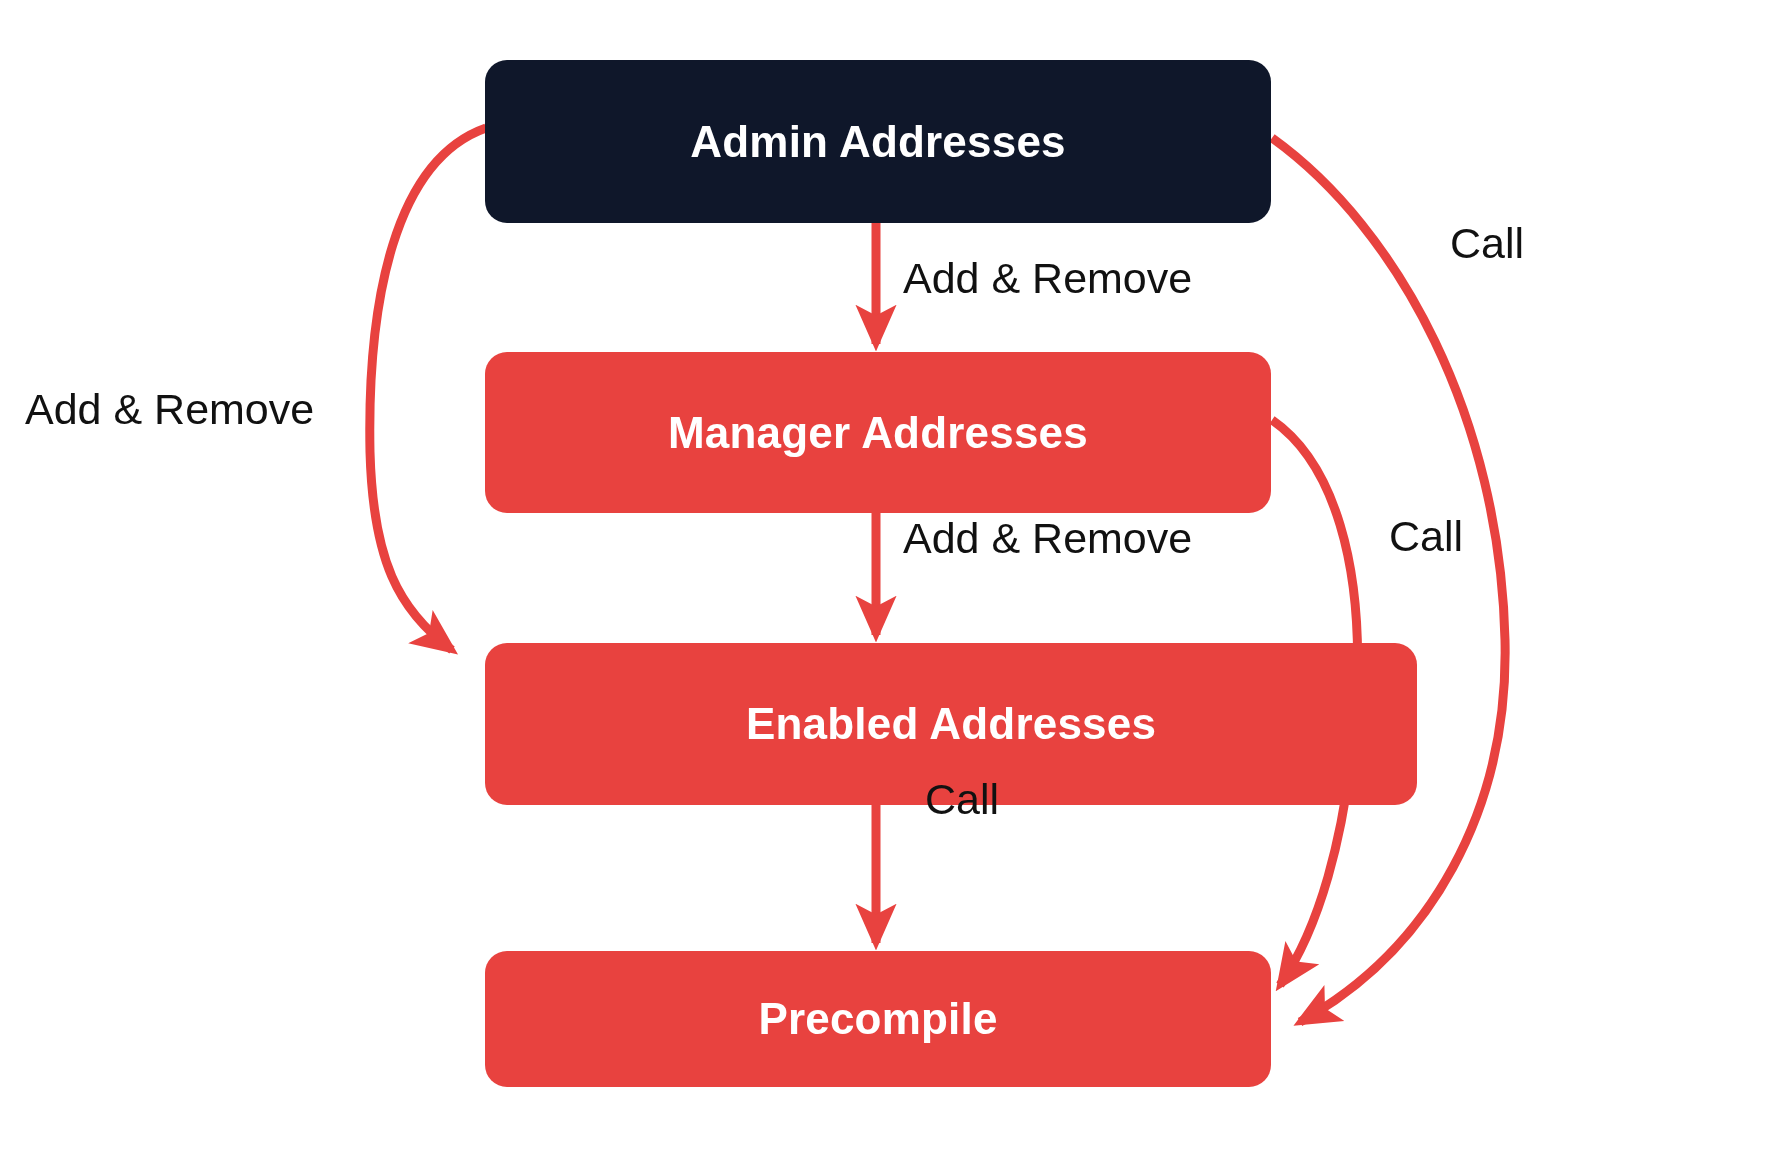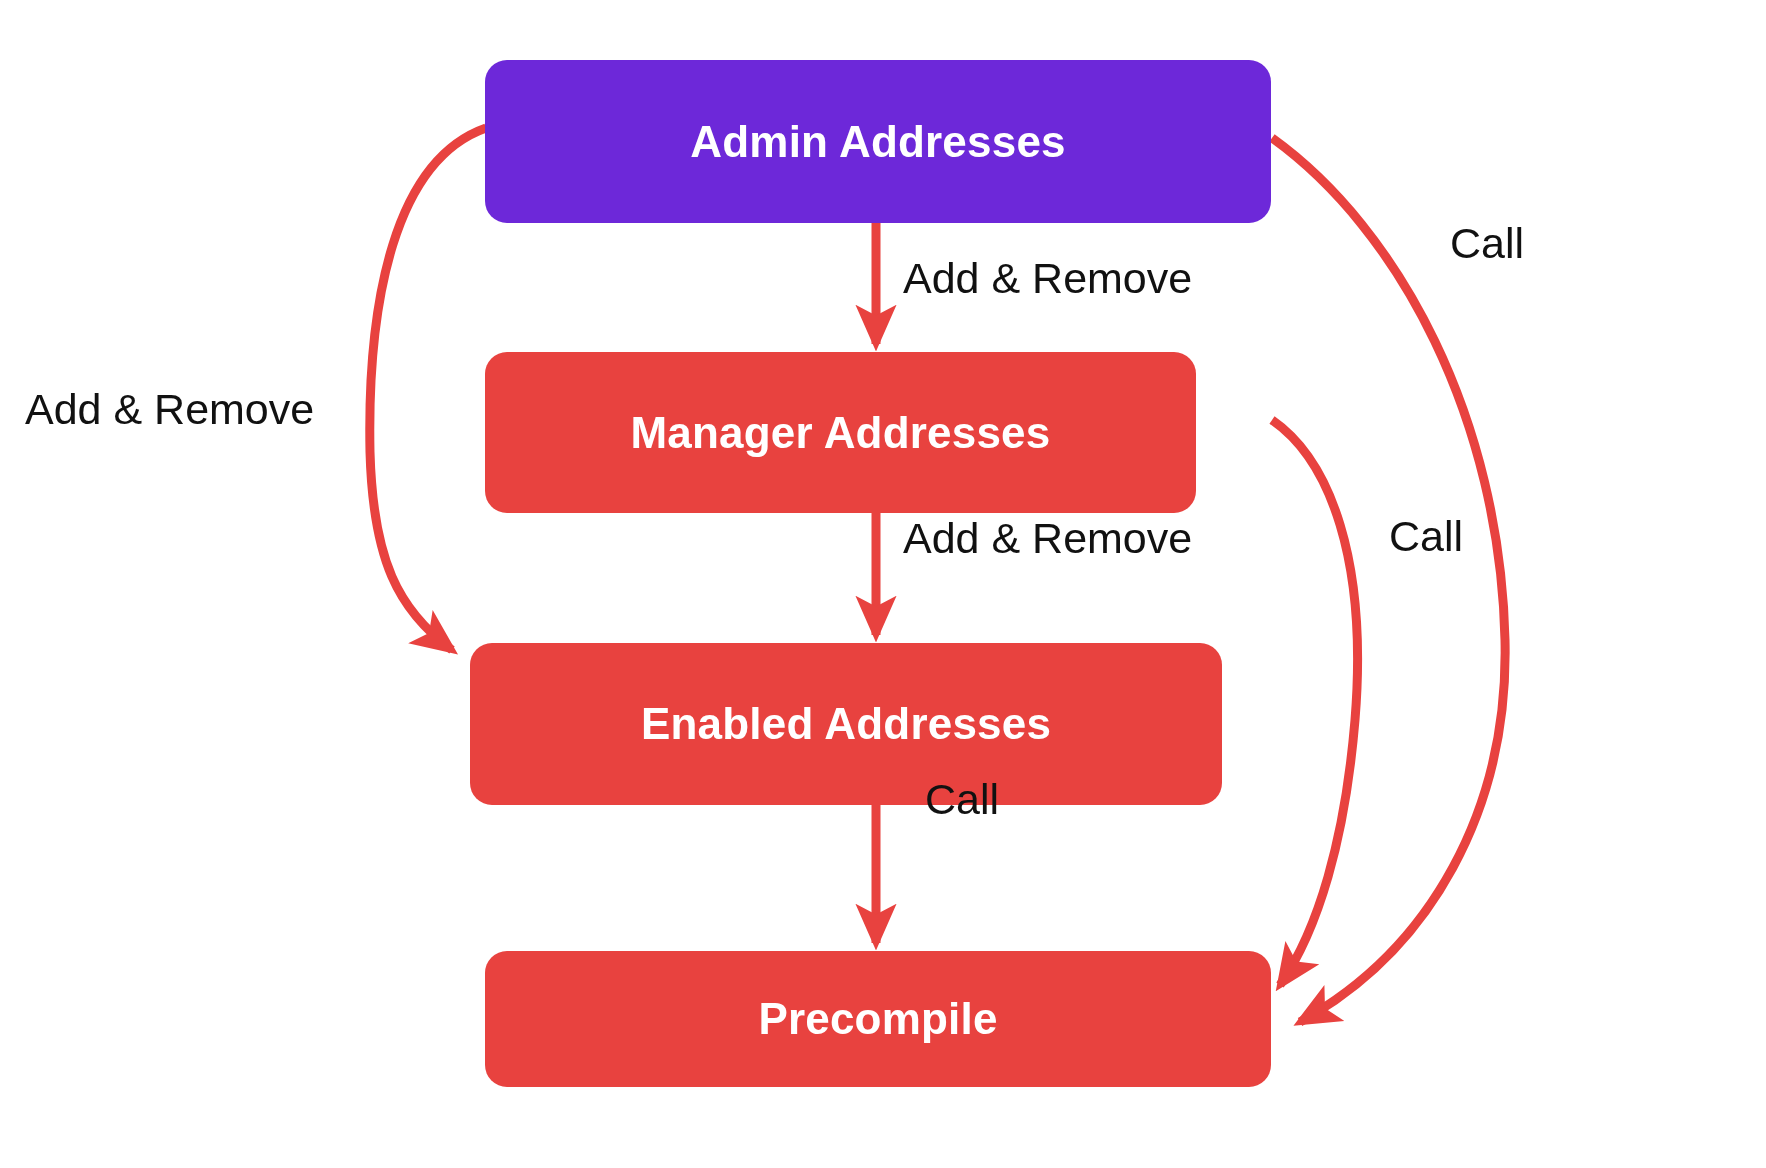--- a/index.html
+++ b/index.html
@@ -65,29 +65,29 @@
 
     <path d="M 876 805 L 876 943" stroke="#E8423F" stroke-width="9" fill="none" marker-end="url(#arrow)"></path>
 
     <path d="M 486 128 C 395 160, 367 300, 370 452 C 373 560, 398 610, 452 650" stroke="#E8423F" stroke-width="9" fill="none" marker-end="url(#arrow)"></path>
 
     <path d="M 1272 420 C 1330 460, 1368 560, 1355 720 C 1345 840, 1318 930, 1280 985" stroke="#E8423F" stroke-width="9" fill="none" marker-end="url(#arrow)"></path>
 
     <path d="M 1272 138 C 1400 230, 1500 420, 1505 640 C 1509 810, 1430 950, 1300 1022" stroke="#E8423F" stroke-width="9" fill="none" marker-end="url(#arrow)"></path>
   </svg>
 
-  <div class="node" style="left:485px; top:60px; width:786px; height:163px; background:#6d28d9;">
+  <div class="node" style="left:485px; top:60px; width:786px; height:163px; background:#0f172a;">
     <span>Admin Addresses</span>
   </div>
 
-  <div class="node" style="left:485px; top:352px; width:711px; height:161px; background:#E8423F;">
+  <div class="node" style="left:485px; top:352px; width:786px; height:161px; background:#E8423F;">
     <span>Manager Addresses</span>
   </div>
 
-  <div class="node" style="left:470px; top:643px; width:752px; height:162px; background:#E8423F;">
+  <div class="node" style="left:485px; top:643px; width:932px; height:162px; background:#E8423F;">
     <span>Enabled Addresses</span>
   </div>
 
   <div class="node" style="left:485px; top:951px; width:786px; height:136px; background:#E8423F;">
     <span>Precompile</span>
   </div>
 
   <div class="edge-label" style="left:25px; top:388px;">Add &amp; Remove</div>
 
   <div class="edge-label" style="left:903px; top:257px;">Add &amp; Remove</div>

